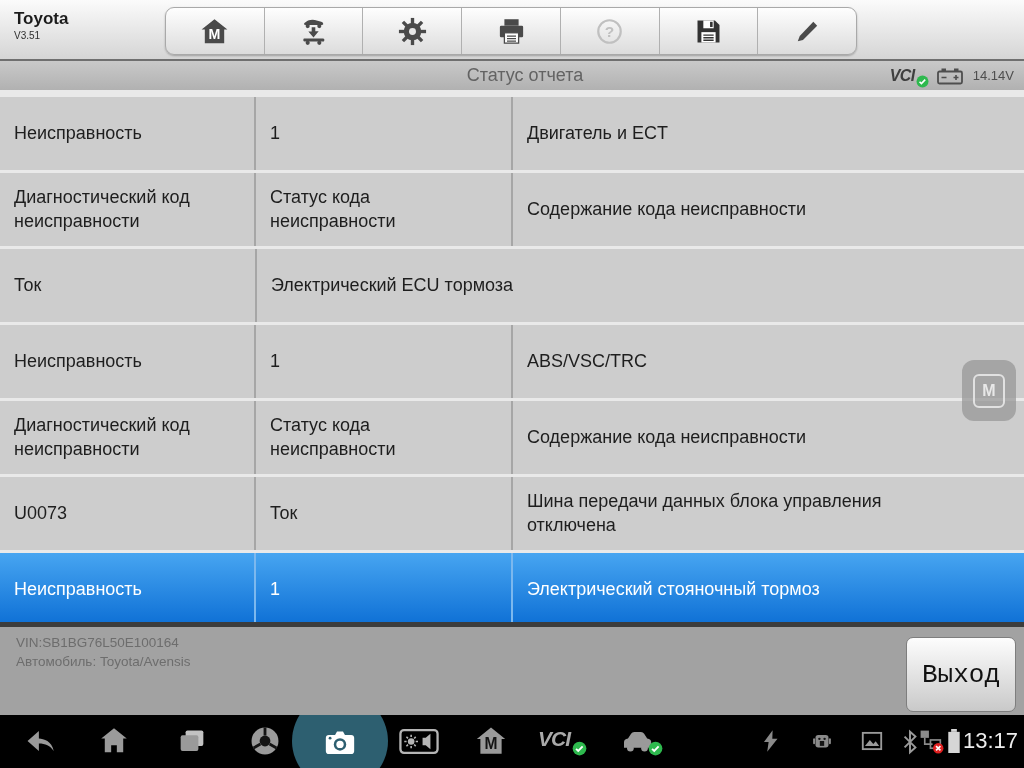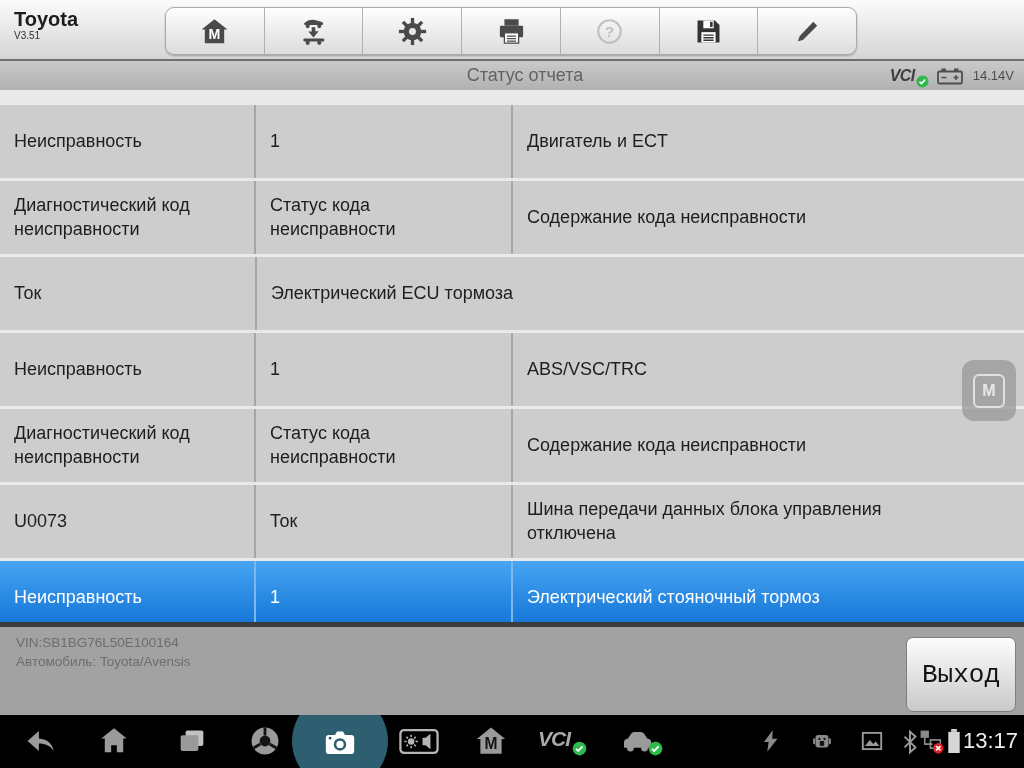--- a/index.html
+++ b/index.html
@@ -2,21 +2,21 @@
 <html><head>
 <meta charset="utf-8">
 <style>
   html,body{margin:0;padding:0;}
   body{width:1024px;height:768px;position:relative;overflow:hidden;
        font-family:"Liberation Sans",sans-serif;background:#e9e9e9;}
   
   .topbar{position:absolute;left:0;top:0;width:1024px;height:59px;
           background:linear-gradient(#fbfbfb,#d5d5d5);}
   .brand{position:absolute;left:14px;top:9px;}
-  .brand .name{font-size:20px;font-weight:bold;color:#1c1c1c;line-height:20px;}
+  .brand .name{font-size:17px;font-weight:bold;color:#1c1c1c;line-height:20px;}
   .brand .ver{font-size:10px;color:#303030;line-height:14px;}
   .tb-group{position:absolute;left:165px;top:7px;width:690px;height:46px;
             border:1px solid #a9a9a9;border-radius:9px;display:flex;
             background:linear-gradient(#fefefe,#dcdcdc);
             box-shadow:0 1px 2px rgba(0,0,0,.25);overflow:hidden;}
   .tb-btn{flex:1;display:flex;align-items:center;justify-content:center;
           border-right:1px solid #b0b0b0;cursor:pointer;}
   .tb-btn:last-child{border-right:none;}
   .tb-ic{width:31px;height:31px;}
   .topline{position:absolute;left:0;top:59px;width:1024px;height:2px;background:#6f6f6f;}
@@ -28,21 +28,21 @@
          text-align:center;font-size:18px;color:#636363;margin-left:26px;}
   .tb-right{position:absolute;right:10px;top:0;height:29px;display:flex;
             align-items:center;gap:9px;}
   .vci-wrap{position:relative;font-size:16px;font-weight:bold;font-style:italic;
             color:#3f3f3f;letter-spacing:-0.5px;padding-right:12px;}
   .vci-badge{position:absolute;right:-2px;bottom:-3px;width:13px;height:13px;}
   .volt{font-size:13px;color:#4e4e4e;}
   
   .table{position:absolute;left:0;top:90px;width:1024px;height:532px;
          background:#e9e9e9;display:flex;flex-direction:column;gap:3px;
-         padding-top:15px;box-sizing:border-box;}
+         padding-top:7px;box-sizing:border-box;}
   .row{height:73px;flex:0 0 73px;background:#cdcdcd;display:flex;}
   .c{display:flex;align-items:center;padding:0 14px;box-sizing:border-box;
      font-size:18px;color:#1e1e1e;line-height:1.32;}
   .c1{width:256px;border-right:2px solid #a6a6a6;}
   .c2{width:257px;border-right:2px solid #a6a6a6;}
   .c3{flex:1;}
   .c3 span{max-width:430px;display:inline-block;}
   .row.selected{background:linear-gradient(#47a5f1,#0d6fd5);}
   .row.selected .c{color:#ffffff;}
   .row.selected .c1,.row.selected .c2{border-right-color:#7cb8ee;}

